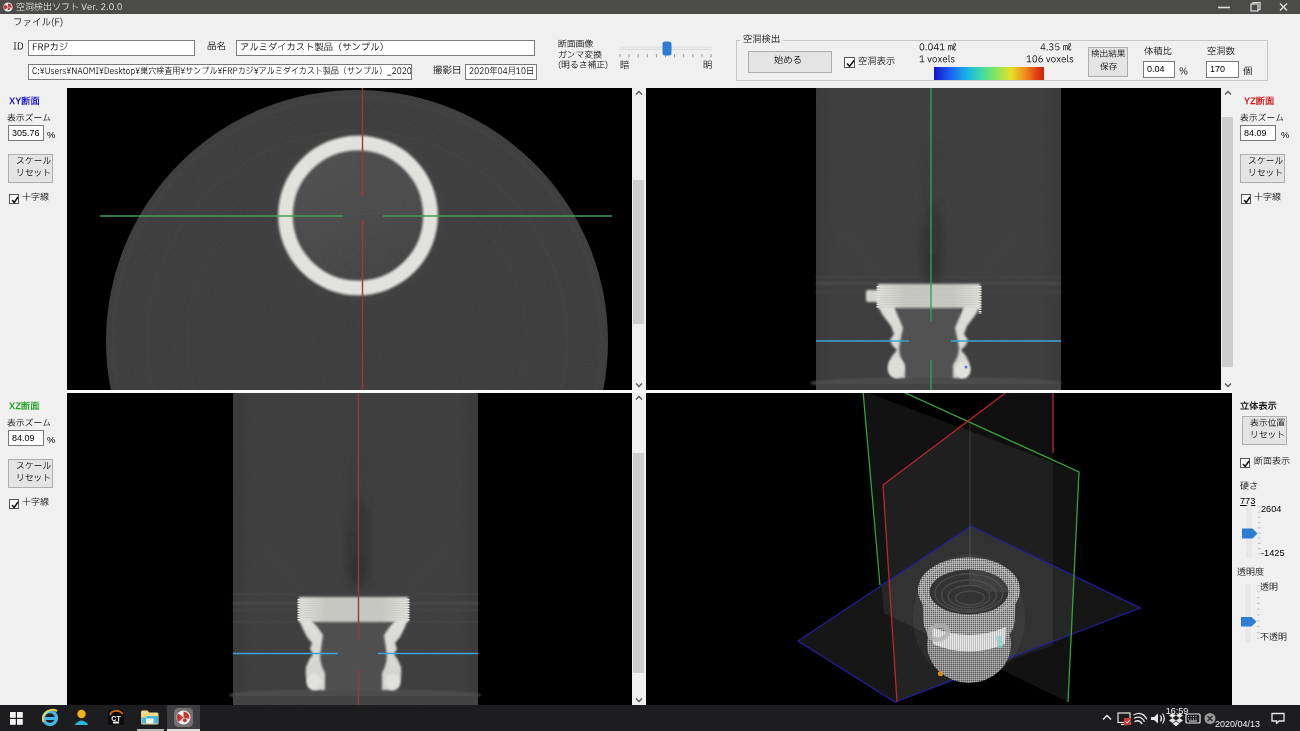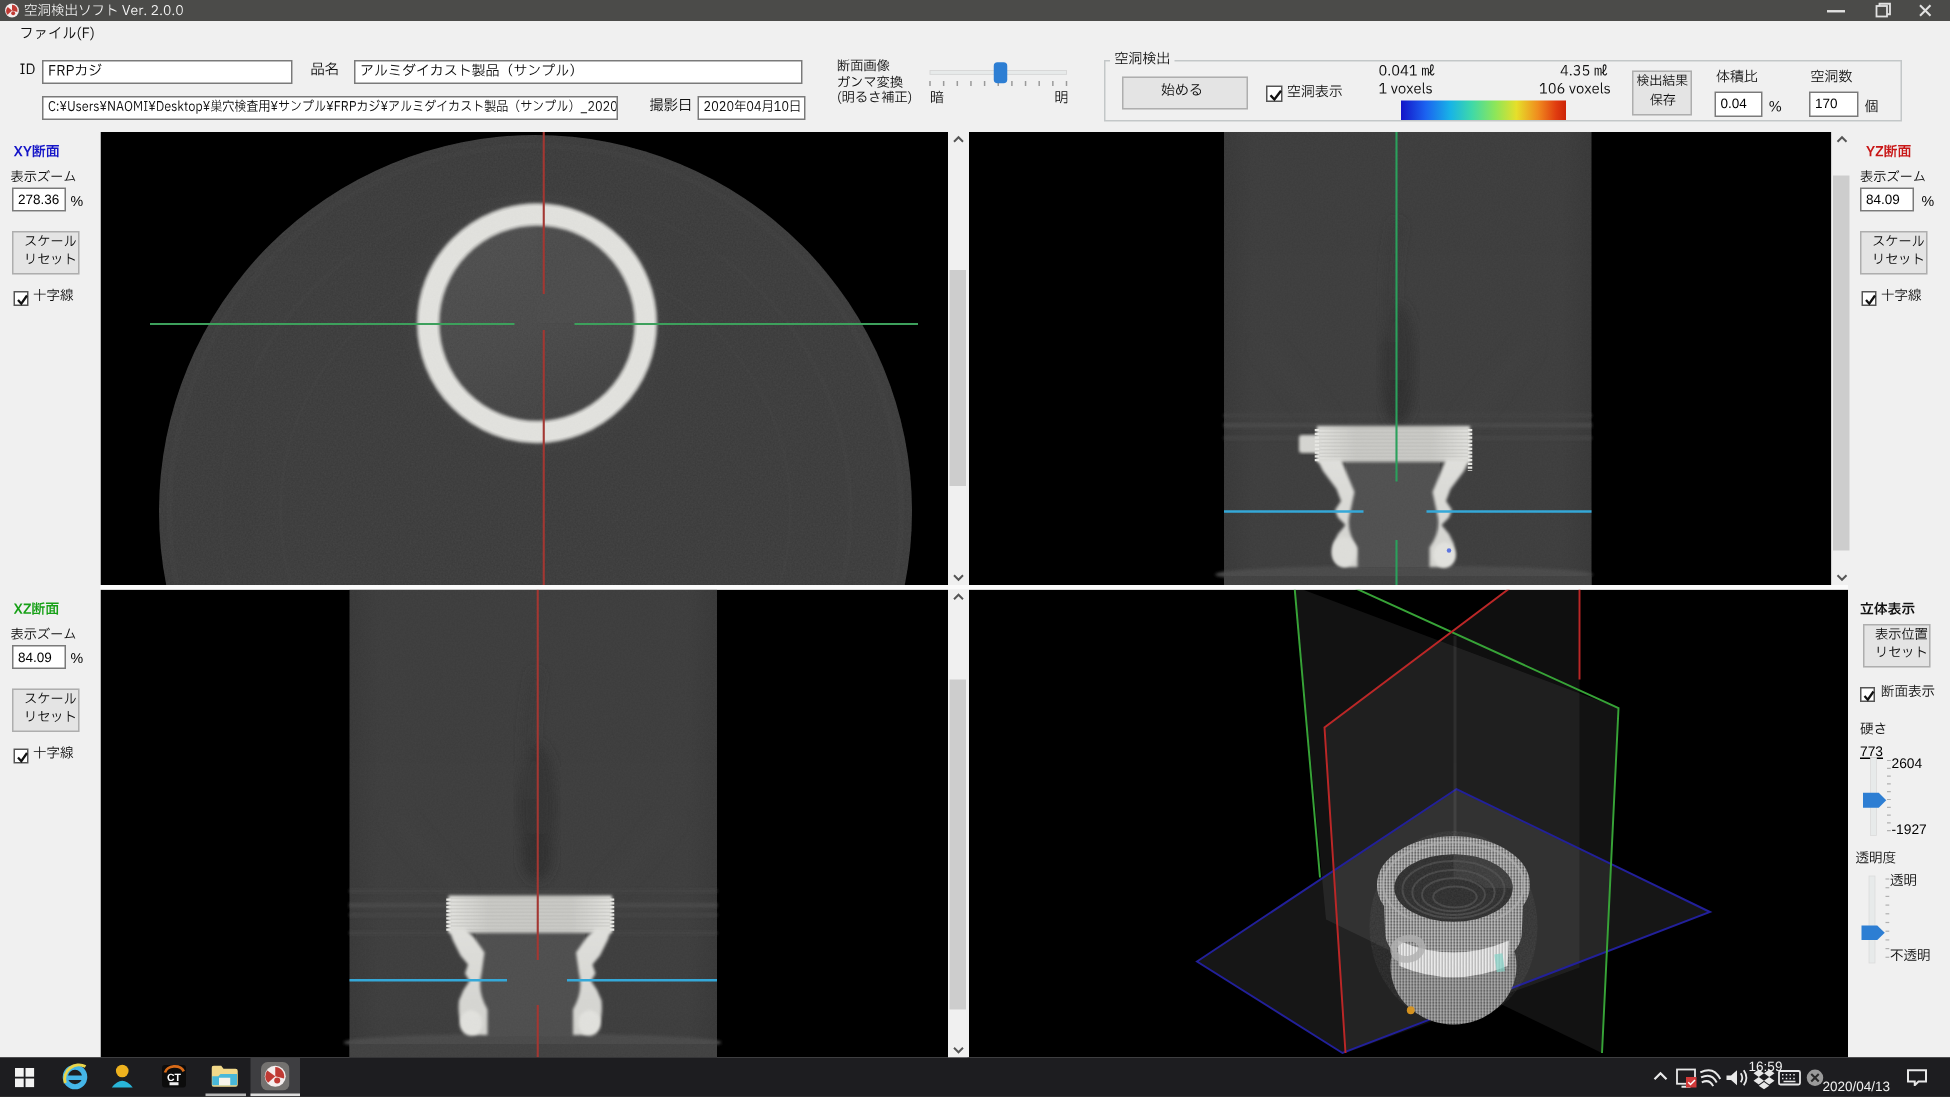--- a/index.html
+++ b/index.html
@@ -184,21 +184,21 @@
     <div style="position:absolute;left:9px;top:96.5px">
       <svg width="30.7" height="9.7" style="overflow:visible;display:block">
         <path d="M3.1 4.6 1.5 7.2H0.2L2.4 3.7L0.3 0.4H1.7L3.2 2.9H3.2L4.7 0.4H6L3.9 3.7L6.1 7.2H4.7L3.1 4.6Z M9.9 4.5V7.2H8.7V4.5L6.4 0.4H7.7L9.3 3.3H9.3L10.9 0.4H12.2Z M15.2 3.9Q15.1 4.5 14.9 5Q14.7 5.4 14.3 5.9L13.8 5Q14.8 4 15.1 3H14V2.1H15.2V-0.5H16.1V2.1H17.3V3H16.1V3.6H16.1L16.3 3.4Q16.4 3.3 16.5 3.3Q16.6 3.3 16.7 3.5L17.4 4.7L16.8 5.3L16.1 4.1Q16.1 4.1 16.1 4.1Q16.1 4.1 16.1 4.1V6.2H15.2V3.9ZM21.2 2.2V3.1H20.3V7.9H19.4V3.1H18.5Q18.5 4.8 18.3 5.9Q18 7 17.5 8L16.9 7.4H13.8V7.9H12.8V-0.3H13.8V6.5H16.9V6.8Q17.3 6.1 17.4 5.2Q17.6 4.2 17.6 2.8V0.2Q18.5 0.1 19.3 -0.1Q20 -0.2 20.6 -0.5L21.1 0.4Q20.1 0.7 18.5 1V2.2ZM14.4 1.8Q14.3 1 13.9 0.2L14.6 -0.2Q15 0.8 15.1 1.5ZM17.4 0.1Q17.3 0.5 17.1 1Q16.9 1.5 16.8 1.9L16.2 1.5Q16.3 1.1 16.5 0.7Q16.6 0.2 16.7 -0.2Z M30.3 0.6H26.7Q26.6 1 26.4 1.4H30V7.9H29V7.4H23.2V7.9H22.3V1.4H25.3Q25.5 0.9 25.6 0.6H21.9V-0.3H30.3ZM24.3 2.3H23.2V6.5H24.3ZM25.2 3.1H27V2.3H25.2ZM27.9 6.5H29V2.3H27.9ZM25.2 4.8H27V3.9H25.2ZM27 5.6H25.2V6.5H27Z" fill="#1616c8"></path>
       </svg>
     </div>
     <div style="position:absolute;left:7px;top:113.5px">
       <svg width="44.0" height="9.2" style="overflow:visible;display:block">
         <path d="M8.4 7 8.1 7.4Q6.7 6.8 5.8 5.9Q4.8 4.9 4.4 3.6Q3.9 4.3 3.1 4.8V6.6Q4.4 6.4 5.4 6.1L5.5 6.6Q3.8 7.1 1.4 7.4L1.3 6.9Q2 6.8 2.6 6.7V5.2Q1.7 5.7 0.6 6L0.4 5.5Q2.6 4.8 3.8 3.6H0.5V3.1H4V2.2H1.1V1.7H4V0.8H0.8V0.4H4V-0.5H4.6V0.4H8V0.8H4.6V1.7H7.7V2.2H4.6V3.1H8.3V3.6H4.9Q5.3 4.5 5.9 5.2Q6.8 4.7 7.6 4L8 4.4Q7.2 5.1 6.2 5.6Q7.1 6.4 8.4 7Z M10.2 -0H16.2V0.5H10.2ZM9.3 1.9H17.1V2.5H13.6V6.6Q13.6 7 13.4 7.1Q13.2 7.3 12.9 7.3H11.4L11.2 6.7H13V2.5H9.3ZM15.2 3.3Q15.7 4 16.1 4.7Q16.6 5.4 17 6.3L16.4 6.6Q16 5.7 15.6 5Q15.2 4.2 14.7 3.6ZM11.5 3.5Q11.3 4.3 10.8 5.1Q10.4 5.9 9.8 6.6L9.3 6.3Q9.9 5.6 10.3 4.9Q10.7 4.2 10.9 3.3Z M25.4 -0.6Q25.9 0.1 26.2 0.9L25.8 1.1Q25.4 0.2 24.9 -0.4ZM24.8 1.5Q24.5 0.7 24 -0L24.5 -0.2Q25 0.7 25.3 1.3ZM22.6 4.2Q24 5.2 25.3 6.5L24.9 7Q23.6 5.7 22.2 4.7Q20.8 6.2 18.7 7L18.4 6.4Q20.4 5.6 21.7 4.3Q23 3 23.4 1.3H19V0.7H24.1Q24.1 1 24 1.5Q23.6 3 22.6 4.2Z M34.3 3.9H27.3V3.2H34.3Z M42.7 6.9Q42.5 6.5 42.3 5.9Q39.6 6.3 36.1 6.5L36 5.9L36.9 5.9Q38.1 3.1 39 0L39.7 0.2Q38.7 3.4 37.6 5.8Q40.1 5.6 42 5.4Q41.4 4 40.7 3L41.3 2.7Q42.3 4.5 43.2 6.6Z" fill="#111"></path>
       </svg>
     </div>
-    <div class="tb" style="left:8px;top:125px;width:36px;height:16px">278.36</div>
+    <div class="tb" style="left:8px;top:125px;width:36px;height:16px">305.76</div>
     <div style="position:absolute;left:47px;top:129px;font:9.5px 'Liberation Sans',sans-serif;color:#000;white-space:nowrap;">%</div>
     <div class="btn" style="left:8px;top:154px;width:45px;height:29px"></div>
     <div style="position:absolute;left:16px;top:157px">
       <svg width="35.2" height="9.2" style="overflow:visible;display:block">
         <path d="M7.6 6.8Q6.2 5.5 4.9 4.6Q4.2 5.3 3.3 5.9Q2.4 6.4 1.3 6.9L1 6.3Q3.1 5.5 4.4 4.1Q5.7 2.8 6.1 1.1H1.6V0.5H6.8Q6.8 0.9 6.7 1.4Q6.4 2.8 5.3 4.1Q6.7 5.1 7.9 6.3Z M16.8 1.5V2.1H14.5V2.9Q14.5 3.9 14.2 4.7Q13.9 5.5 13.3 6Q12.7 6.6 11.8 7L11.4 6.5Q12.3 6.1 12.9 5.6Q13.4 5.1 13.6 4.4Q13.9 3.8 13.9 2.9V2.1H11.5Q10.9 3.1 10 3.9L9.5 3.4Q10.4 2.7 11 1.8Q11.6 0.8 11.9 -0.3L12.5 -0.1Q12.2 0.9 11.8 1.5Z M25.5 3.9H18.5V3.2H25.5Z M34.6 3.4Q34.2 4.7 33.4 5.6Q32.7 6.5 31.7 7H31.1V0.1H31.7V6.3Q33.3 5.4 34.1 3.1ZM28.9 0.1H29.5V2.8Q29.5 4.4 29.1 5.4Q28.6 6.3 27.6 7.1L27.1 6.6Q28.1 5.9 28.5 5.1Q28.9 4.2 28.9 2.8Z" fill="#111"></path>
       </svg>
     </div>
     <div style="position:absolute;left:16px;top:169px">
       <svg width="35.2" height="9.2" style="overflow:visible;display:block">
         <path d="M3 6.4Q4.1 6.1 4.8 5.7Q5.5 5.3 5.8 4.6Q6.2 4 6.2 3V0.1H6.8V3Q6.8 4.1 6.4 4.9Q6 5.7 5.3 6.2Q4.5 6.7 3.2 7ZM2.5 4.2H1.8V0.1H2.5Z M12.2 5.3Q12.2 5.8 12.4 6Q12.6 6.3 13.1 6.3H16.3V6.9H13.2Q12.3 6.9 11.9 6.5Q11.5 6.1 11.5 5.3V2.7L9.5 3.1L9.5 2.5L11.5 2.1V-0H12.2V2L16.6 1.3L16.7 1.9Q16.4 2.8 15.7 3.5Q15.1 4.2 14.1 4.8L13.8 4.3Q14.6 3.7 15.1 3.2Q15.7 2.7 16 2L12.2 2.6Z M21.6 3.9Q21.4 2.9 20.9 1.6L21.6 1.5Q22 2.9 22.2 3.8ZM20.4 6.8Q21.6 6.3 22.4 5.6Q23.1 4.9 23.5 4Q23.9 3 24.1 1.7L24.7 1.8Q24.5 3.2 24.1 4.2Q23.7 5.3 22.8 6Q22 6.8 20.7 7.4ZM19.7 4.4Q19.3 3.2 18.9 2L19.5 1.8Q20 3.1 20.2 4.2Z M33.7 4.8Q31.7 3.7 29.8 3.1V7.1H29.2V-0H29.8V2.4Q32 3.1 34 4.2Z" fill="#111"></path>
@@ -316,21 +316,21 @@
       <path d="M18 19.6 h2.5" stroke="#b0b0b0" stroke-width="0.8"></path>
       <path d="M18 24.8 h2.5" stroke="#b0b0b0" stroke-width="0.8"></path>
       <path d="M18 30.0 h2.5" stroke="#b0b0b0" stroke-width="0.8"></path>
       <path d="M18 35.2 h2.5" stroke="#b0b0b0" stroke-width="0.8"></path>
       <path d="M18 40.4 h2.5" stroke="#b0b0b0" stroke-width="0.8"></path>
       <path d="M18 45.6 h2.5" stroke="#b0b0b0" stroke-width="0.8"></path>
       <path d="M18 50.8 h2.5" stroke="#b0b0b0" stroke-width="0.8"></path>
       <path d="M2 25.5 h10.5 l5 5 l-5 5 H2 Z" fill="#2d7ed3"></path>
     </svg>
     <div style="position:absolute;left:1261px;top:504px;font:9.2px 'Liberation Sans',sans-serif;color:#000;white-space:nowrap;">2604</div>
-    <div style="position:absolute;left:1261px;top:548px;font:9.2px 'Liberation Sans',sans-serif;color:#000;white-space:nowrap;">-1927</div>
+    <div style="position:absolute;left:1261px;top:548px;font:9.2px 'Liberation Sans',sans-serif;color:#000;white-space:nowrap;">-1425</div>
     <div style="position:absolute;left:1237px;top:568px">
       <svg width="27.0" height="9.5" style="overflow:visible;display:block">
         <path d="M2.5 2.9Q3.4 2.6 4 2.3Q4.6 1.9 5 1.5H2.7V1H5.3V0.3Q4.1 0.4 3.1 0.4L3 -0.1Q6 -0.1 8 -0.5L8.2 -0Q7.2 0.2 5.8 0.3V1H8.6V1.5H6.1Q6.5 1.9 7.1 2.2Q7.7 2.5 8.7 2.9L8.5 3.4Q7.3 2.9 6.6 2.5Q5.9 2.1 5.9 1.5H5.8V3.1H5.3V1.5H5.2Q5.1 2.1 4.5 2.5Q3.9 2.9 2.7 3.4ZM2 1.9Q1.2 0.6 0.6 -0.1L1 -0.4Q1.4 0 1.8 0.5Q2.1 1.1 2.4 1.6ZM2 5.4Q2 6.2 2.6 6.6Q3.1 6.9 4 6.9H8.7L8.6 7.5H4Q3 7.5 2.4 7.1Q1.8 6.7 1.8 6.1H1.7Q1.7 6.6 1.4 7Q1.1 7.3 0.5 7.6L0.3 7.1Q1 6.8 1.2 6.4Q1.5 6 1.5 5.4V3.3H0.4V2.8H2ZM6.9 5.8Q7.2 5.8 7.3 5.8Q7.4 5.7 7.5 5.5Q7.6 5.2 7.6 4.8H6.1Q6.3 4.4 6.5 3.8H5Q4.9 4.8 4.4 5.4Q3.9 6 3 6.4L2.7 6Q3.5 5.6 4 5.1Q4.4 4.6 4.5 3.8H3.3V3.3H7.1V3.7Q6.9 4.1 6.8 4.3H8.1Q8.1 4.9 8.1 5.2Q8 5.5 7.9 5.8Q7.9 6.1 7.7 6.2Q7.5 6.3 7 6.3H5.8L5.7 5.8Z M13.5 -0.2H17.3V6.9Q17.3 7.2 17.1 7.4Q17 7.5 16.6 7.5H15.1L14.9 7H16.7V4.7H14Q13.9 5.6 13.6 6.3Q13.3 6.9 12.8 7.7L12.3 7.3Q12.8 6.6 13.1 5.9Q13.3 5.3 13.4 4.4Q13.5 3.6 13.5 2.3ZM9.7 -0.2H12.6V6.1H10.3V6.9H9.7ZM12 2.6V0.3H10.3V2.6ZM16.7 2V0.3H14.1V2ZM16.7 4.2V2.5H14.1Q14.1 3.5 14 4.2ZM10.3 3.1V5.6H12V3.1Z M23.1 0.2H26.6V0.7H19.7V2.6Q19.7 5.9 18.8 7.6L18.4 7.2Q18.7 6.4 18.9 5.2Q19.1 4.1 19.1 2.6V0.2H22.5V-0.5H23.1ZM24.5 1H25V2H26.5V2.4H25V3.8H21.3V2.4H20V2H21.3V1H21.9V2H24.5ZM21.9 3.4H24.5V2.4H21.9ZM25.7 4.9Q25.1 5.9 23.8 6.5Q24.9 6.9 26.5 7.2L26.4 7.7Q24.5 7.4 23.2 6.8Q21.7 7.5 19.8 7.7L19.7 7.2Q21.2 7 22.5 6.5Q21.8 6.1 21 5.4L21.3 5.1Q22.2 5.8 23.1 6.3Q24.4 5.7 25 4.9H20.2V4.5H25.7Z" fill="#111"></path>
       </svg>
     </div>
     <svg style="position:absolute;left:1240px;top:582px" width="46" height="62">
       <rect x="6" y="2" width="4" height="58" fill="#e7eaea" stroke="#d9d9d9" stroke-width="0.5"></rect>
       <path d="M17 4.0 h2.5" stroke="#b0b0b0" stroke-width="0.8"></path>
       <path d="M17 9.8 h2.5" stroke="#b0b0b0" stroke-width="0.8"></path>
       <path d="M17 15.6 h2.5" stroke="#b0b0b0" stroke-width="0.8"></path>

